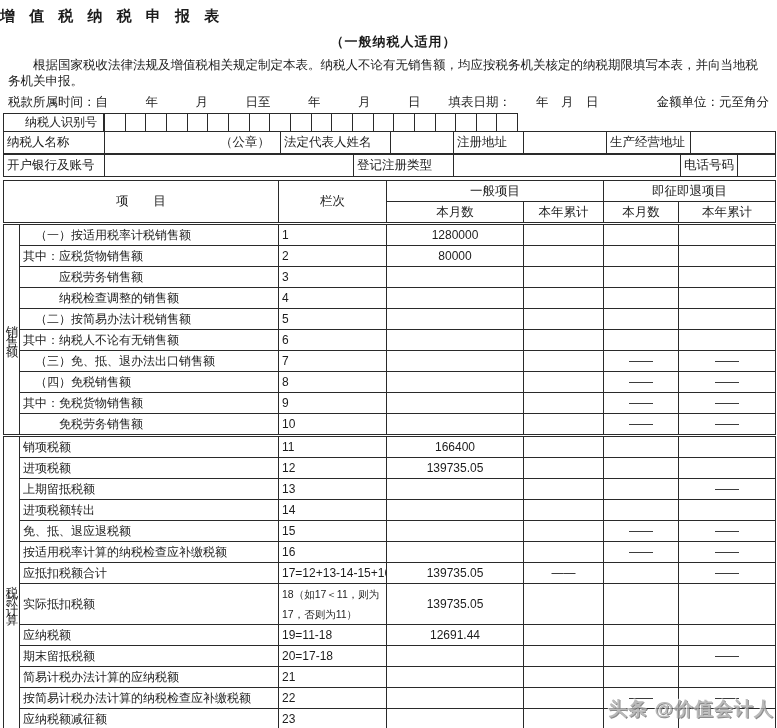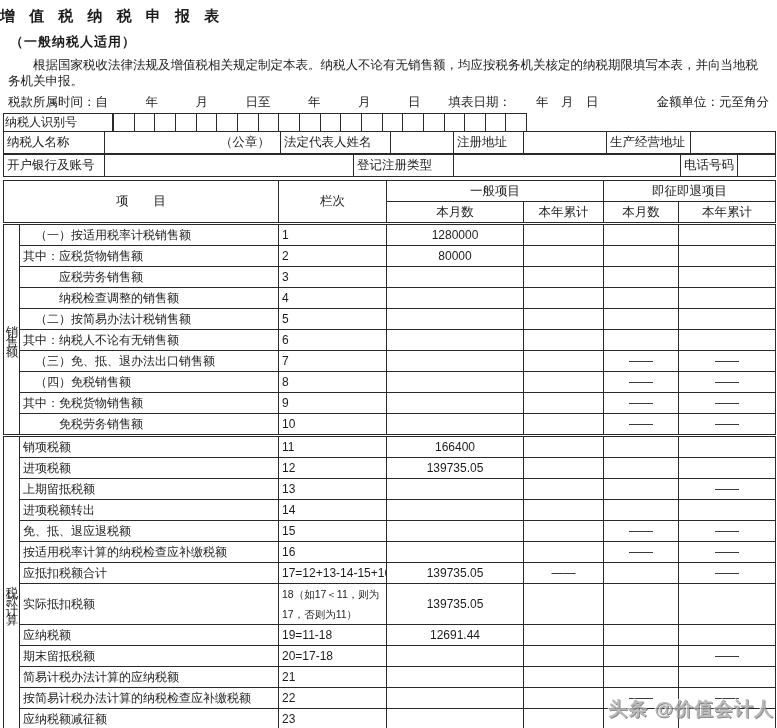--- a/index.html
+++ b/index.html
@@ -2,28 +2,28 @@
 <html><head>
 <meta charset="utf-8">
 <style>
   html,body{margin:0;padding:0;}
   body{
     width:777px;height:728px;background:#ffffff;color:#1c1c1c;
     font-family:"Liberation Sans","DejaVu Sans",sans-serif;
     font-size:12px;position:relative;overflow:hidden;
   }
   .title{ font-weight:bold;font-size:15px;letter-spacing:5px;padding-top:7px;}
-  .subtitle{ font-weight:bold;font-size:13px;letter-spacing:1px;margin-top:7px;padding-left:10px;}
+  .subtitle{ text-align:center;font-weight:bold;font-size:13px;letter-spacing:1px;margin-top:7px;padding-left:10px;}
   .intro{ margin:7px 8px 0 8px;font-size:12.5px;line-height:15.5px;text-indent:2em;}
   .period-row{ display:flex;align-items:flex-end;margin:5px 8px 2px 8px;font-size:12.5px;}
   .period-row .fill-date{ margin-left:28px;}
   .period-row .unit{ margin-left:auto;}
   
   .idrow{ display:flex;margin-left:3px;width:772px;height:18px;}
-  .idlabel{ width:110px;border:1px solid #2a2a2a;border-bottom:none;display:flex;align-items:center;padding-left:1px;box-sizing:border-box;}
+  .idlabel{ width:101px;border:1px solid #2a2a2a;border-bottom:none;display:flex;align-items:center;padding-left:21px;box-sizing:border-box;}
   .idboxes{ display:flex;width:414px;border-top:1px solid #2a2a2a;border-left:1px solid #2a2a2a;box-sizing:border-box;}
   .idbox{ flex:1;border-right:1px solid #2a2a2a;}
   
   table{ border-collapse:collapse;table-layout:fixed;margin-left:3px;}
   td{ border:1px solid #2a2a2a;padding:0 3px;overflow:hidden;white-space:nowrap;}
   .info-table{ width:772px;}
   .info-table td{ height:21px;font-size:12.5px;}
   .seal-cell{ text-align:right;padding-right:10px;}
   
   .main-table{ width:772px;margin-top:3px;}

